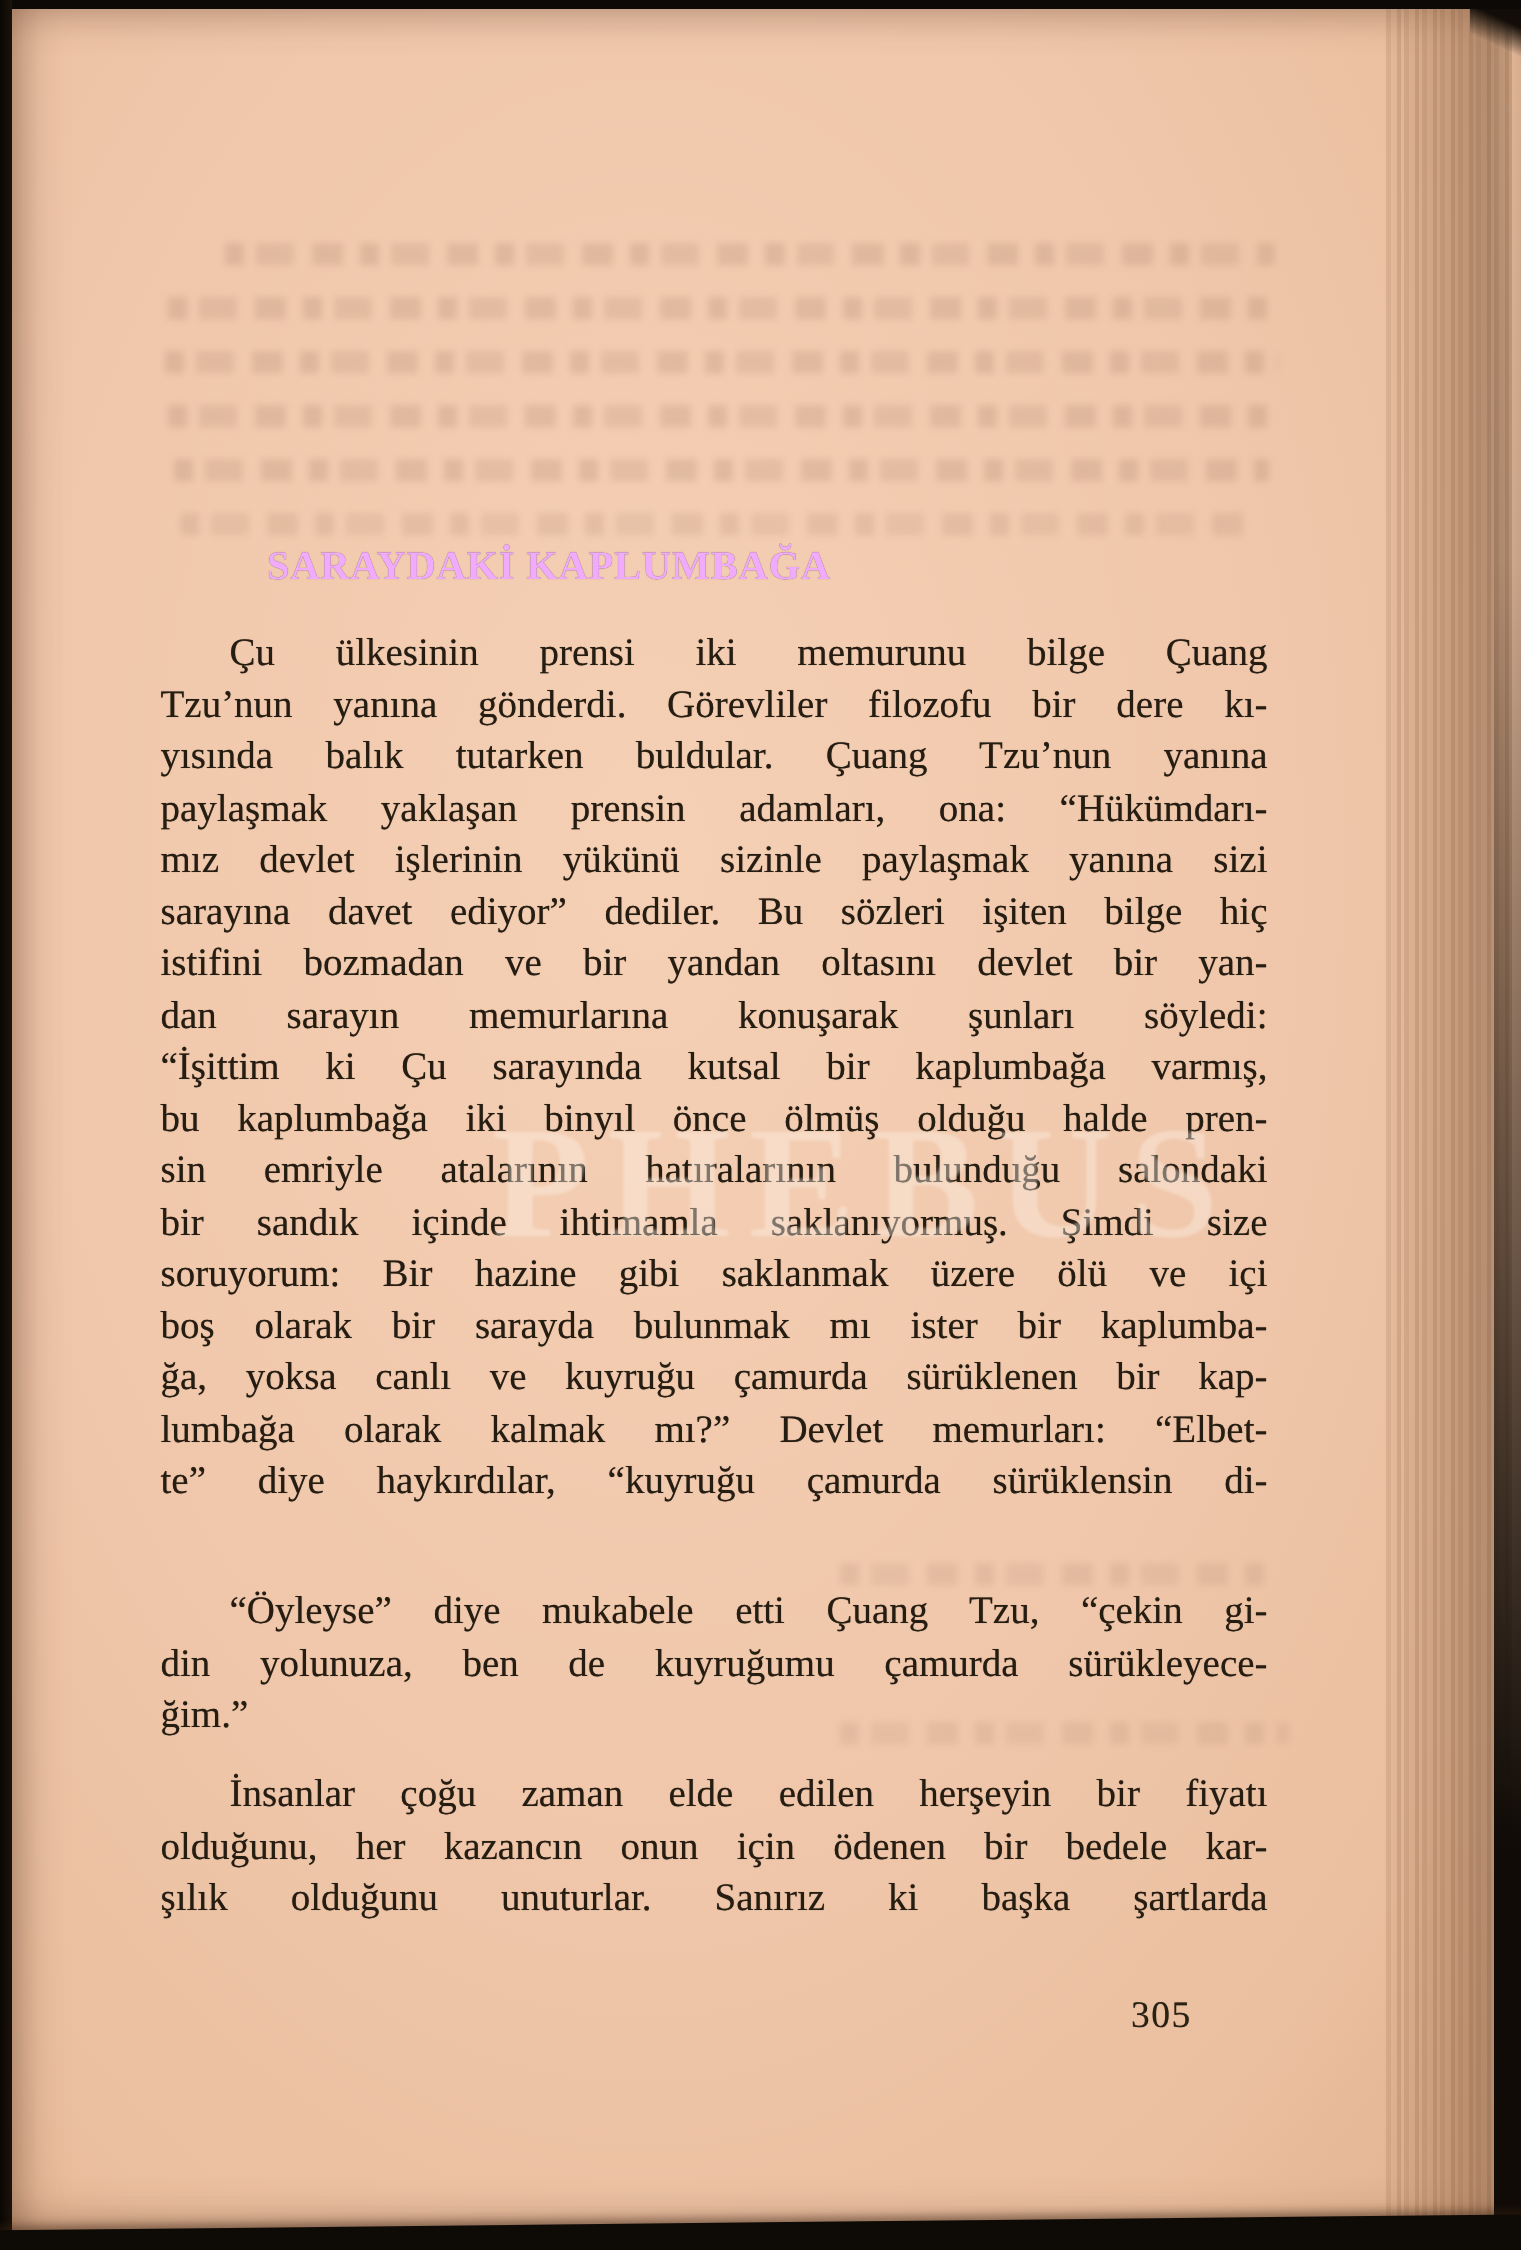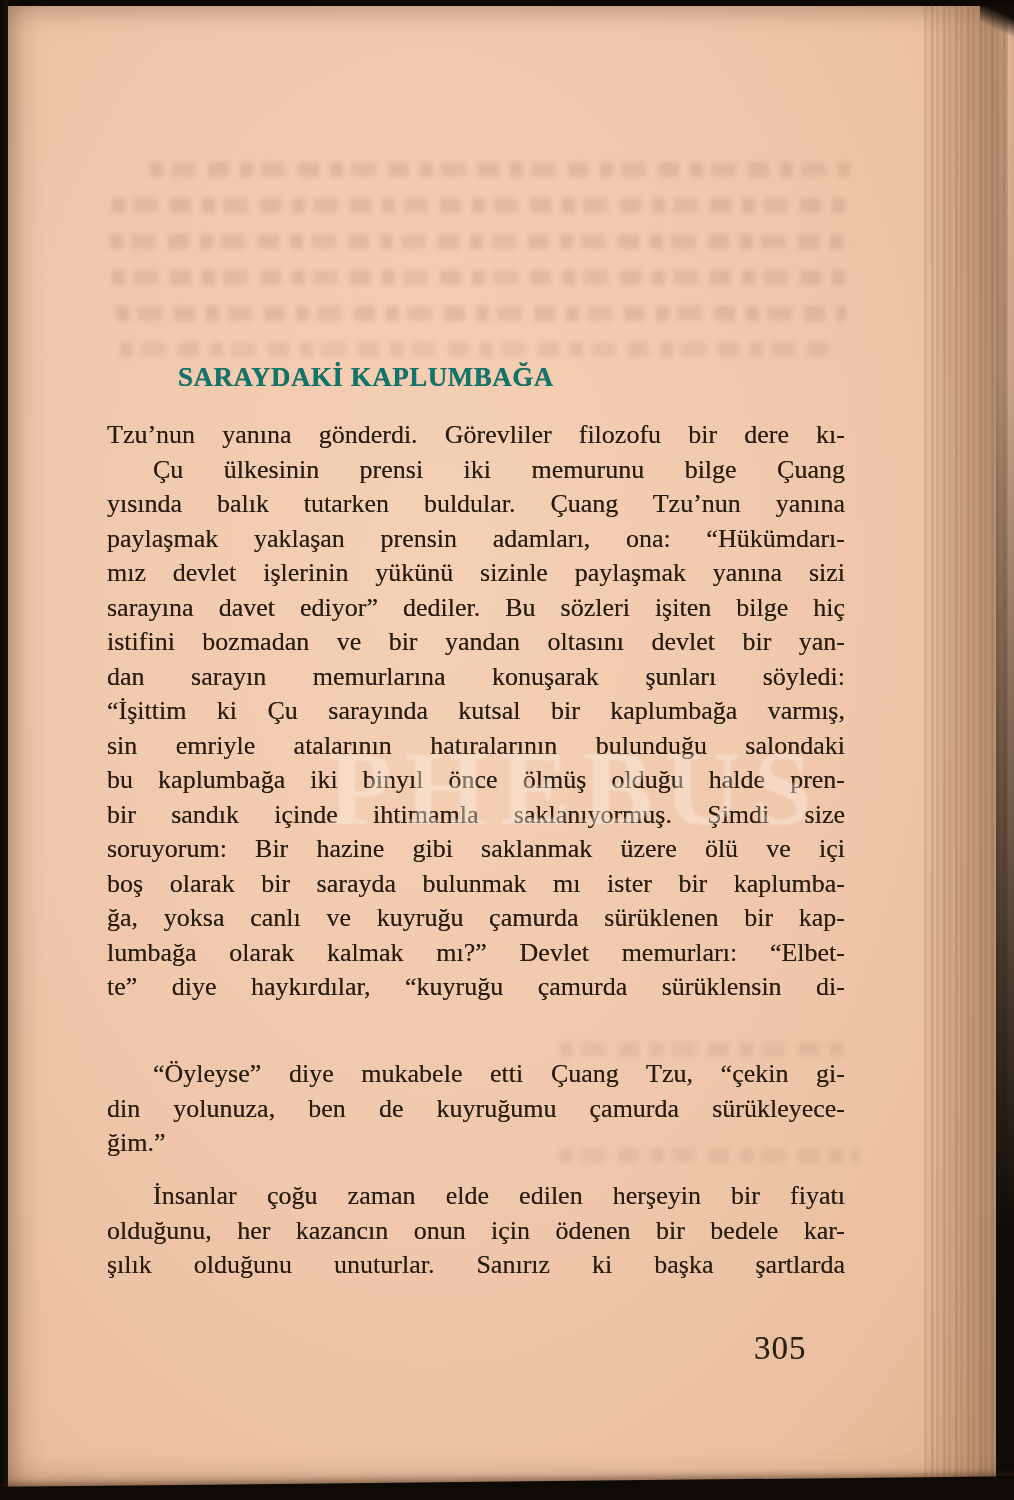--- a/index.html
+++ b/index.html
@@ -57,35 +57,35 @@
   }
   
   .watermark{
     position:absolute;left:328px;top:736px;
     font-size:106px;font-weight:700;letter-spacing:12px;line-height:1;
     color:rgba(252,240,228,.42);filter:blur(1.2px);
     user-select:none;
   }
   .title{
     position:absolute;left:178px;top:362px;
-    font-size:27px;font-weight:700;letter-spacing:.5px;color:#0f766e;
+    font-size:27px;font-weight:700;letter-spacing:.5px;color:#f0abfc;
     text-shadow:0 0 .5px rgba(36,27,17,.7);
   }
   .textblock{position:absolute;left:107px;width:738px;color:#261d12;}
   .line{
     font-size:26px;line-height:34.5px;height:34.5px;
     text-align:justify;text-align-last:justify;
     text-shadow:0 0 .5px rgba(38,29,18,.65);
     white-space:nowrap;
   }
   .indent{padding-left:46px;}
   .endline{text-align-last:left;}
   .pageno{
     position:absolute;left:754px;top:1330px;
-    font-size:33px;color:#2a2115;letter-spacing:1px;
+    font-size:25px;color:#2a2115;letter-spacing:1px;
     text-shadow:0 0 .5px rgba(42,33,21,.6);
   }
 </style>
 </head>
 <body>
 
 <div class="scan">
 
   <div class="page"></div>
 
@@ -94,31 +94,31 @@
   <div class="ghost" style="left:110px;top:234px;width:742px"></div>
   <div class="ghost" style="left:112px;top:270px;width:738px"></div>
   <div class="ghost" style="left:116px;top:306px;width:730px"></div>
   <div class="ghost" style="left:120px;top:342px;width:720px;opacity:.3"></div>
   <div class="ghost" style="left:560px;top:1042px;width:285px;opacity:.28"></div>
   <div class="ghost" style="left:560px;top:1148px;width:300px;opacity:.26"></div>
 
   <div class="title">SARAYDAKİ KAPLUMBAĞA</div>
 
   <div class="textblock" style="top:418px">
+    <div class="line indent">Çu ülkesinin prensi iki memurunu bilge Çuang</div>
     <div class="line">Tzu’nun yanına gönderdi. Görevliler filozofu bir dere kı-</div>
-    <div class="line indent">Çu ülkesinin prensi iki memurunu bilge Çuang</div>
     <div class="line">yısında balık tutarken buldular. Çuang Tzu’nun yanına</div>
     <div class="line">paylaşmak yaklaşan prensin adamları, ona: “Hükümdarı-</div>
     <div class="line">mız devlet işlerinin yükünü sizinle paylaşmak yanına sizi</div>
     <div class="line">sarayına davet ediyor” dediler. Bu sözleri işiten bilge hiç</div>
     <div class="line">istifini bozmadan ve bir yandan oltasını devlet bir yan-</div>
     <div class="line">dan sarayın memurlarına konuşarak şunları söyledi:</div>
     <div class="line">“İşittim ki Çu sarayında kutsal bir kaplumbağa varmış,</div>
+    <div class="line">bu kaplumbağa iki binyıl önce ölmüş olduğu halde pren-</div>
     <div class="line">sin emriyle atalarının hatıralarının bulunduğu salondaki</div>
-    <div class="line">bu kaplumbağa iki binyıl önce ölmüş olduğu halde pren-</div>
     <div class="line">bir sandık içinde ihtimamla saklanıyormuş. Şimdi size</div>
     <div class="line">soruyorum: Bir hazine gibi saklanmak üzere ölü ve içi</div>
     <div class="line">boş olarak bir sarayda bulunmak mı ister bir kaplumba-</div>
     <div class="line">ğa, yoksa canlı ve kuyruğu çamurda sürüklenen bir kap-</div>
     <div class="line">lumbağa olarak kalmak mı?” Devlet memurları: “Elbet-</div>
     <div class="line">te” diye haykırdılar, “kuyruğu çamurda sürüklensin di-</div>
   </div>
 
   <div class="textblock" style="top:1057px">
     <div class="line indent">“Öyleyse” diye mukabele etti Çuang Tzu, “çekin gi-</div>

